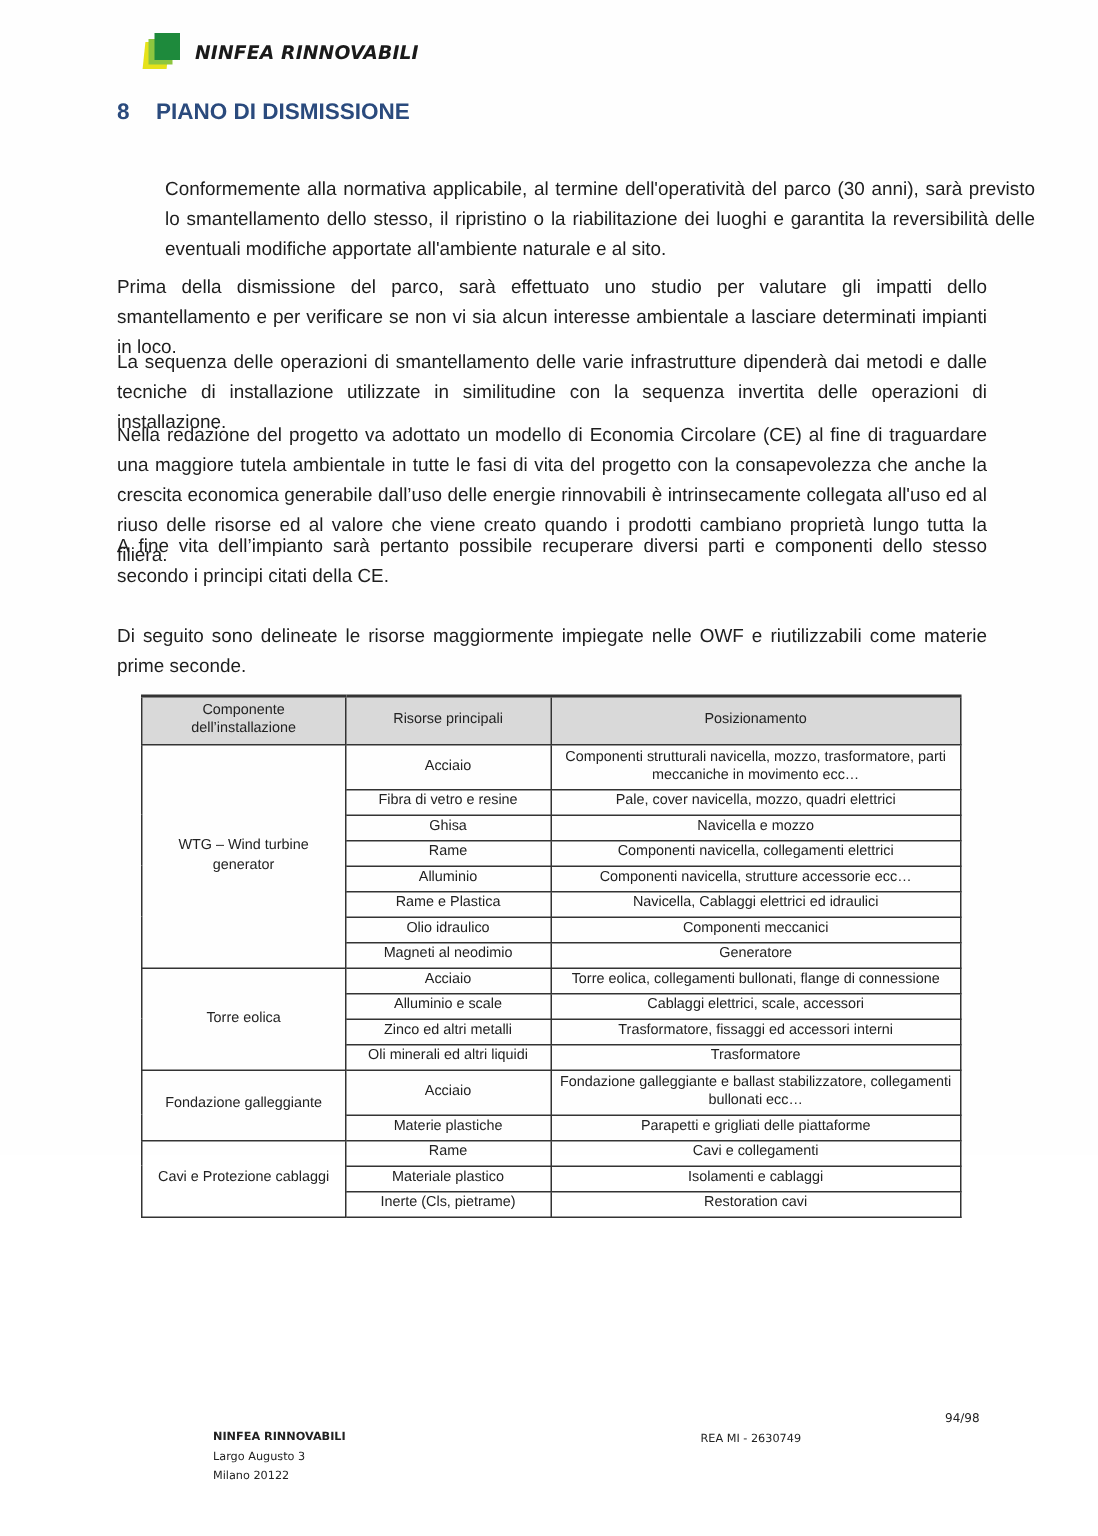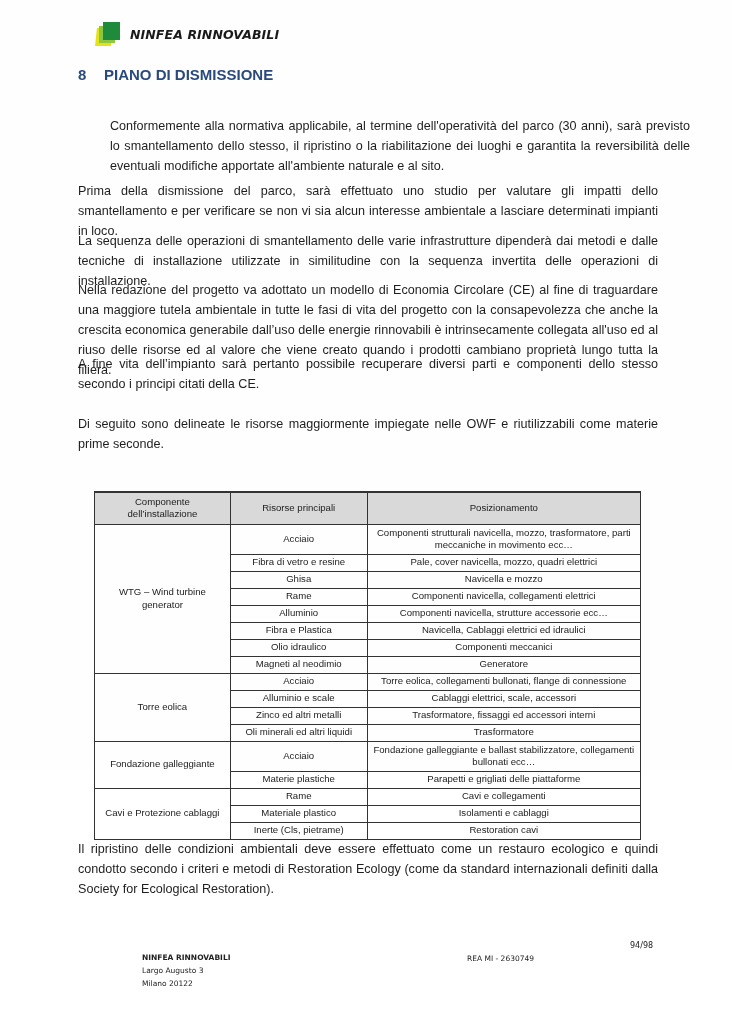--- a/index.html
+++ b/index.html
@@ -23,21 +23,21 @@
     
     .heading { position: absolute; left: 78px; top: 66px; font-size: 15px; font-weight: bold; color: #2a4a7d; display: flex; }
     .heading .num { width: 26px; }
 
     
     .para { position: absolute; left: 78px; width: 580px; font-size: 12.6px; line-height: 20px; text-align: justify; color: #1e1e1e; }
 
     
     table.res {
       position: absolute; left: 94px; top: 463px; width: 547px;
-      border-collapse: collapse; font-size: 9.6px; color: #222; margin-top: 28px;
+      border-collapse: collapse; font-size: 9.6px; color: #222;
     }
     table.res th, table.res td {
       border: 1px solid #333; text-align: center; vertical-align: middle; padding: 1px 4px; line-height: 12.5px;
     }
     table.res th { background: #d9d9d9; font-weight: normal; height: 32px; border-top: 2px solid #333; }
     table.res td { height: 17px; }
     table.res td.tall { height: 30px; }
     table.res col.c1 { width: 136px; }
     table.res col.c2 { width: 137px; }
     table.res col.c3 { width: 274px; }
@@ -106,21 +106,21 @@
       </tr>
       <tr>
         <td>Rame</td>
         <td>Componenti navicella, collegamenti elettrici</td>
       </tr>
       <tr>
         <td>Alluminio</td>
         <td>Componenti navicella, strutture accessorie ecc…</td>
       </tr>
       <tr>
-        <td>Fibra e Plastica</td>
+        <td>Rame e Plastica</td>
         <td>Navicella, Cablaggi elettrici ed idraulici</td>
       </tr>
       <tr>
         <td>Olio idraulico</td>
         <td>Componenti meccanici</td>
       </tr>
       <tr>
         <td>Magneti al neodimio</td>
         <td>Generatore</td>
       </tr>
@@ -162,21 +162,20 @@
         <td>Materiale plastico</td>
         <td>Isolamenti e cablaggi</td>
       </tr>
       <tr>
         <td>Inerte (Cls, pietrame)</td>
         <td>Restoration cavi</td>
       </tr>
     </tbody>
   </table>
 
-  <p class="para" style="top:839px;">Il ripristino delle condizioni ambientali deve essere effettuato come un restauro ecologico e quindi condotto secondo i criteri e metodi di Restoration Ecology (come da standard internazionali definiti dalla Society for Ecological Restoration).</p>
 
   <div class="pageno">94/98</div>
   <div class="footer f1">
     <div class="bold">NINFEA RINNOVABILI</div>
     <div>Largo Augusto 3</div>
     <div>Milano 20122</div>
   </div>
   <div class="footer f3">REA MI - 2630749</div>
 </div>
 

